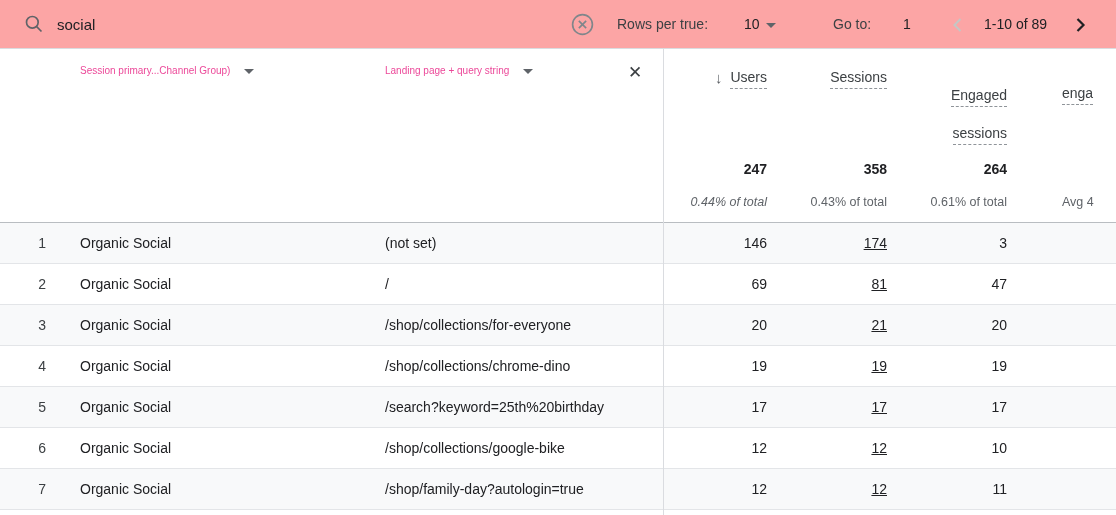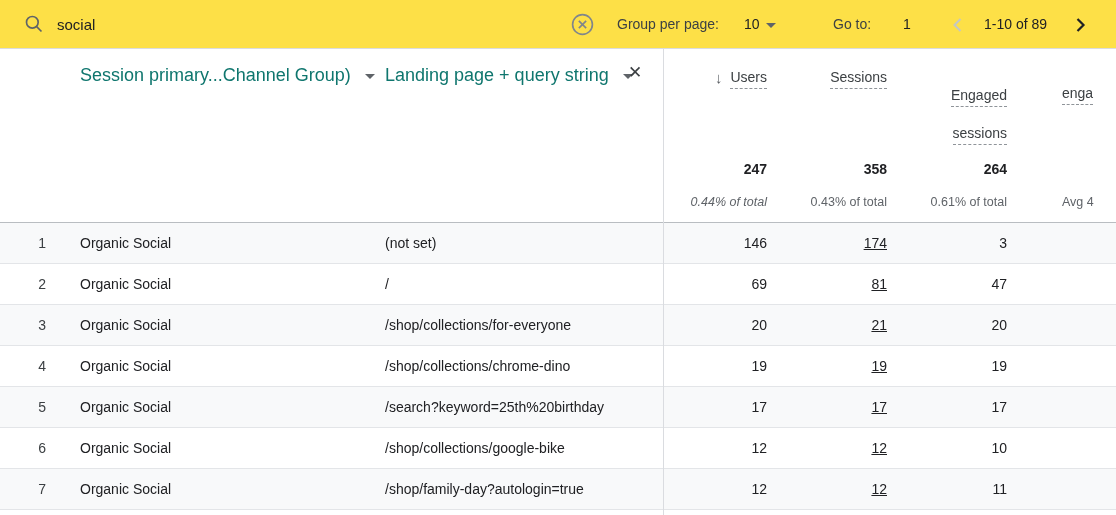--- a/index.html
+++ b/index.html
@@ -15,21 +15,21 @@
     background: #fff;
     overflow: hidden;
   }
 
   
   .topbar {
     position: absolute;
     top: 0; left: 0; right: 0;
     height: 49px;
     border-bottom: 1px solid #dadce0;
-    background: #fde047;
+    background: #fca5a5;
   }
   .search-icon {
     position: absolute; left: 24px; top: 14px;
     width: 20px; height: 20px;
   }
   .search-text {
     position: absolute; left: 57px; top: 0;
     height: 49px; line-height: 49px;
     font-size: 15px; color: #202124;
   }
@@ -71,21 +71,21 @@
   }
   .v-divider {
     position: absolute;
     left: 663px; top: 49px; bottom: 0;
     width: 1px;
     background: #dadce0;
   }
   .dim-header {
     position: absolute; top: 16px;
     display: flex; align-items: center;
-    font-size: 18px; color: #0f766e;
+    font-size: 10px; color: #ec4899;
     cursor: pointer;
     text-align: right;
   }
   .dim-header .dim-caret {
     width: 0; height: 0; margin-left: 14px; margin-top: 2px;
     border-left: 5px solid transparent;
     border-right: 5px solid transparent;
     border-top: 5px solid #5f6368;
   }
   .dim-1 { left: 80px; }
@@ -172,21 +172,21 @@
       <circle cx="10" cy="10" r="7"></circle>
       <line x1="15.2" y1="15.2" x2="21" y2="21"></line>
     </svg>
     <span class="search-text">social</span>
     <svg class="clear-icon" viewBox="0 0 24 24" fill="none" stroke="#80868b" stroke-width="1.6">
       <circle cx="12" cy="12" r="9.5"></circle>
       <line x1="8.5" y1="8.5" x2="15.5" y2="15.5"></line>
       <line x1="15.5" y1="8.5" x2="8.5" y2="15.5"></line>
     </svg>
 
-    <span class="tb-label lbl-rpp">Group per page:</span>
+    <span class="tb-label lbl-rpp">Rows per true:</span>
     <span class="tb-label val-rpp">10</span>
     <span class="caret caret-rpp"></span>
 
     <span class="tb-label lbl-goto">Go to:</span>
     <span class="tb-label val-goto">1</span>
 
     <svg class="chev chev-prev" viewBox="0 0 24 24" fill="none" stroke="#c4c7c5" stroke-width="2">
       <polyline points="14.5,6 8.5,12 14.5,18"></polyline>
     </svg>
     <span class="tb-label range-label">1-10 of 89</span>

